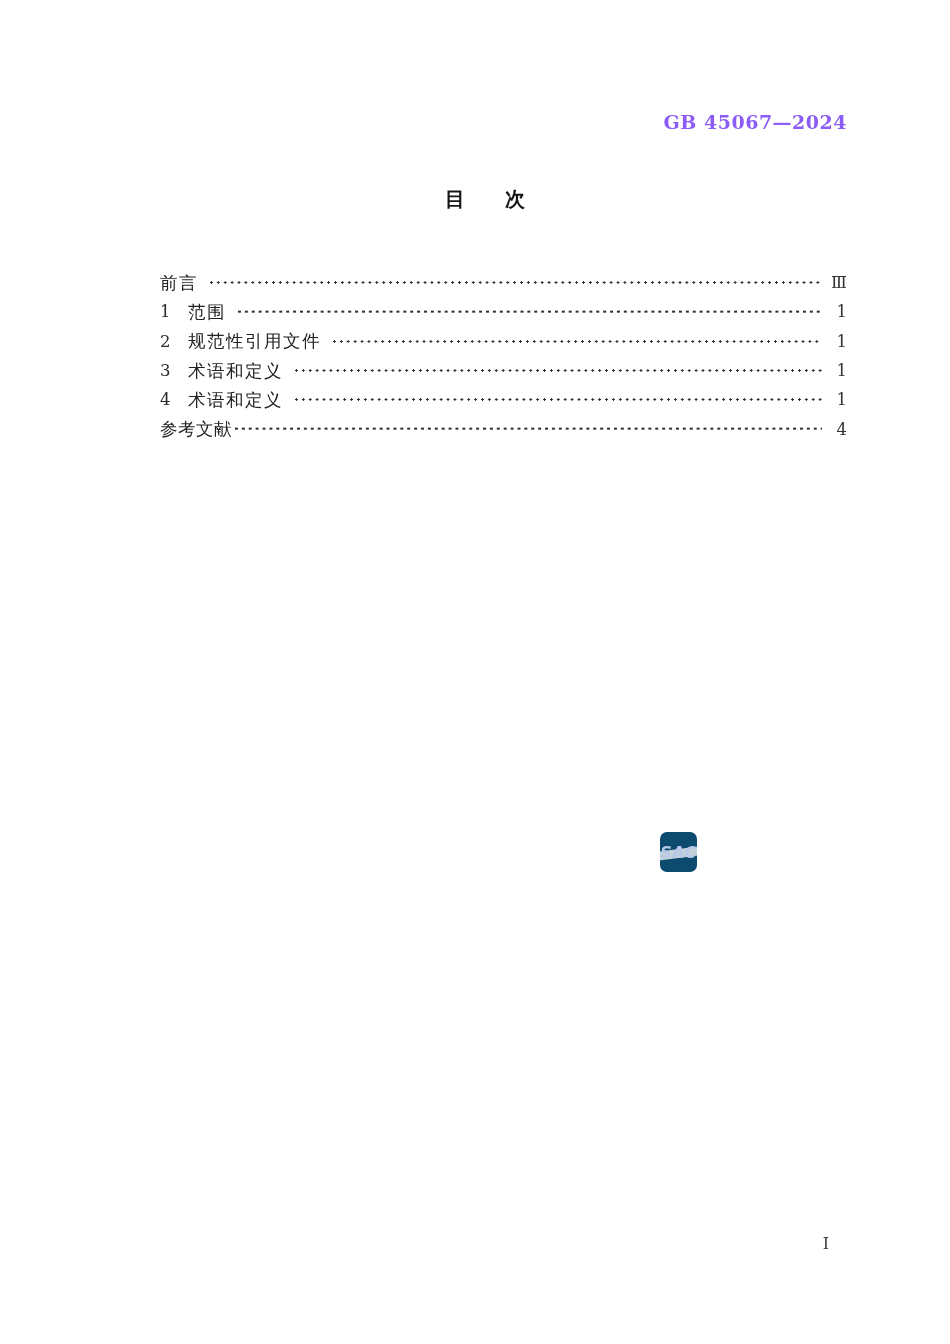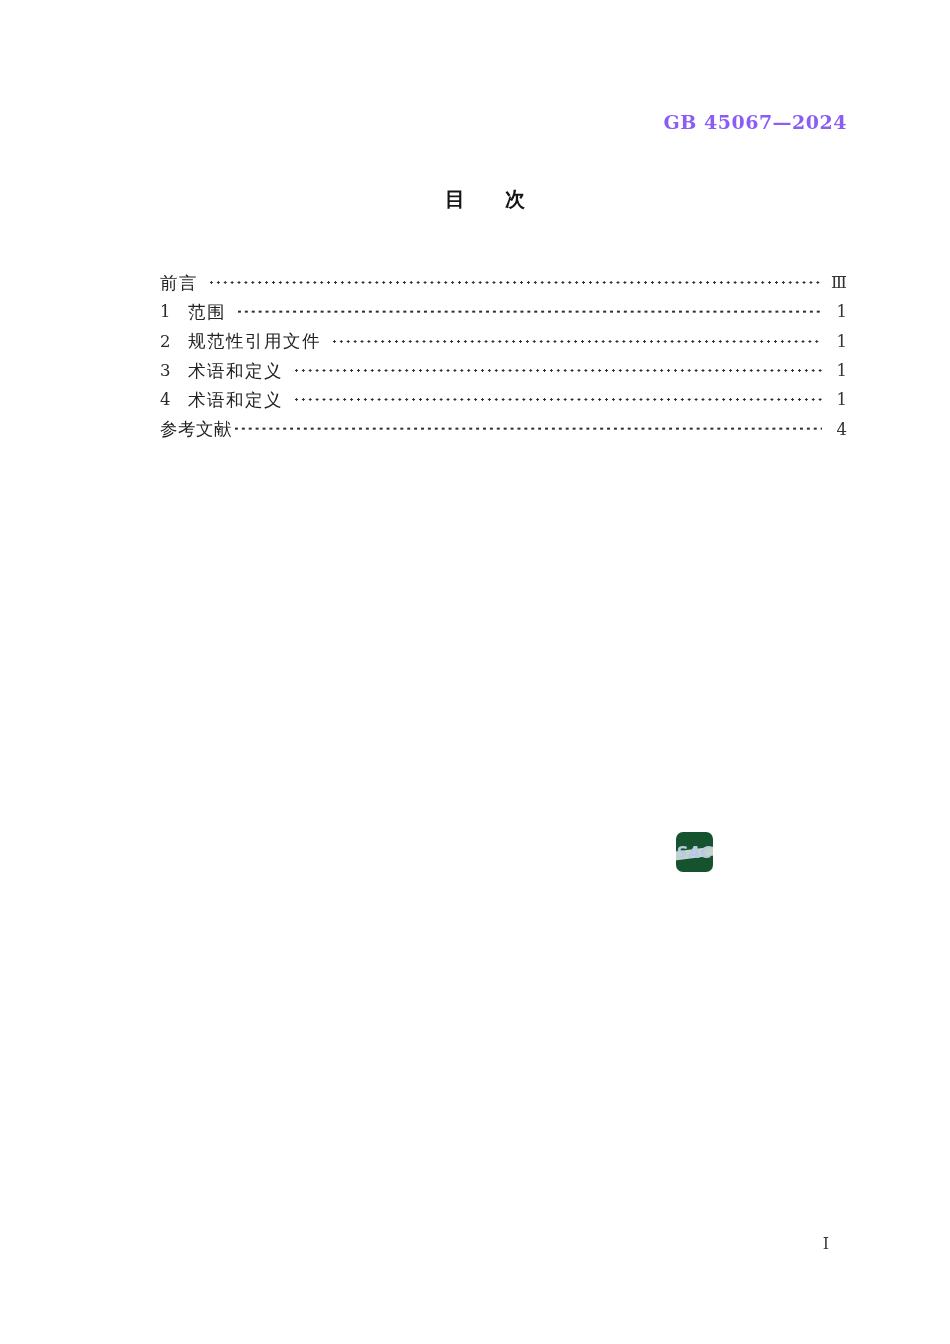--- a/index.html
+++ b/index.html
@@ -79,25 +79,25 @@
     flex: none;
     margin-left: 10px;
     min-width: 15px;
     text-align: right;
     font-size: 16.5px;
     color: #333;
   }
 
   .watermark {
     position: absolute;
-    left: 676px;
+    left: 660px;
     top: 832px;
     width: 37px;
     height: 40px;
-    background: #14532d;
+    background: #0c4a6e;
     border-radius: 7px;
   }
   .wm-stripe {
     position: absolute;
     left: -5px;
     right: -5px;
     top: 17px;
     height: 9px;
     background: #ffffff;
     opacity: 0.75;

